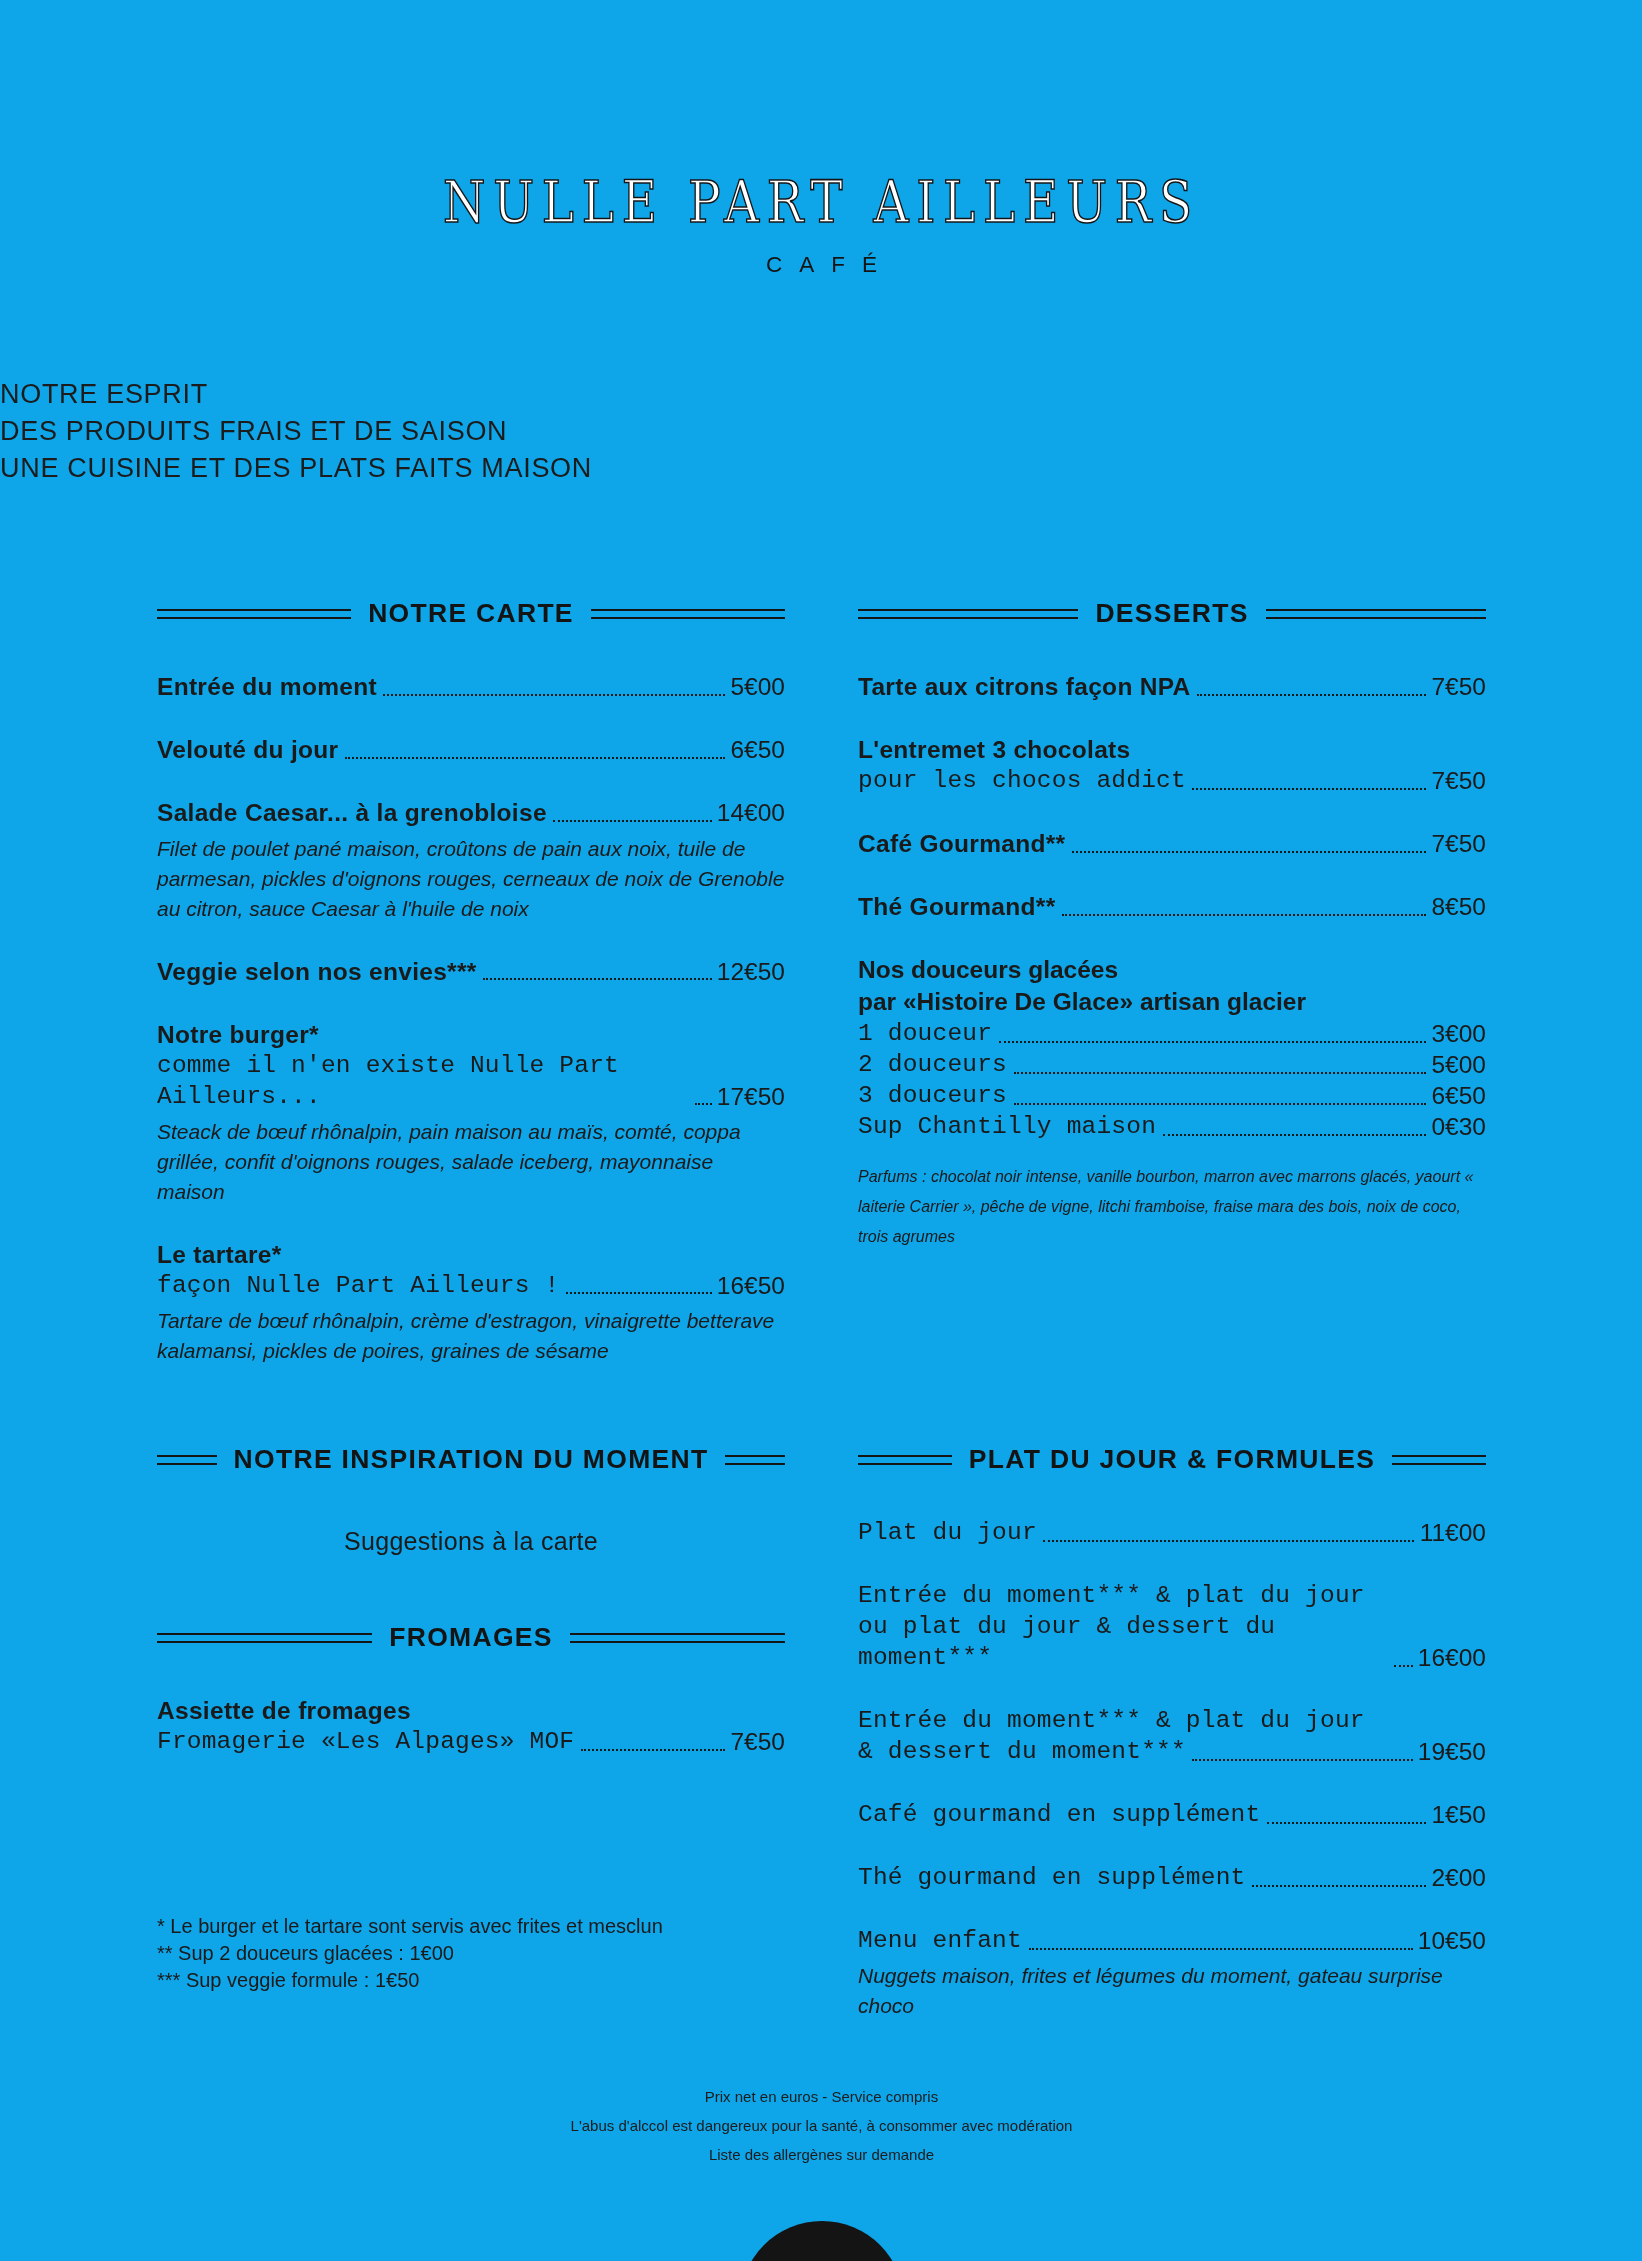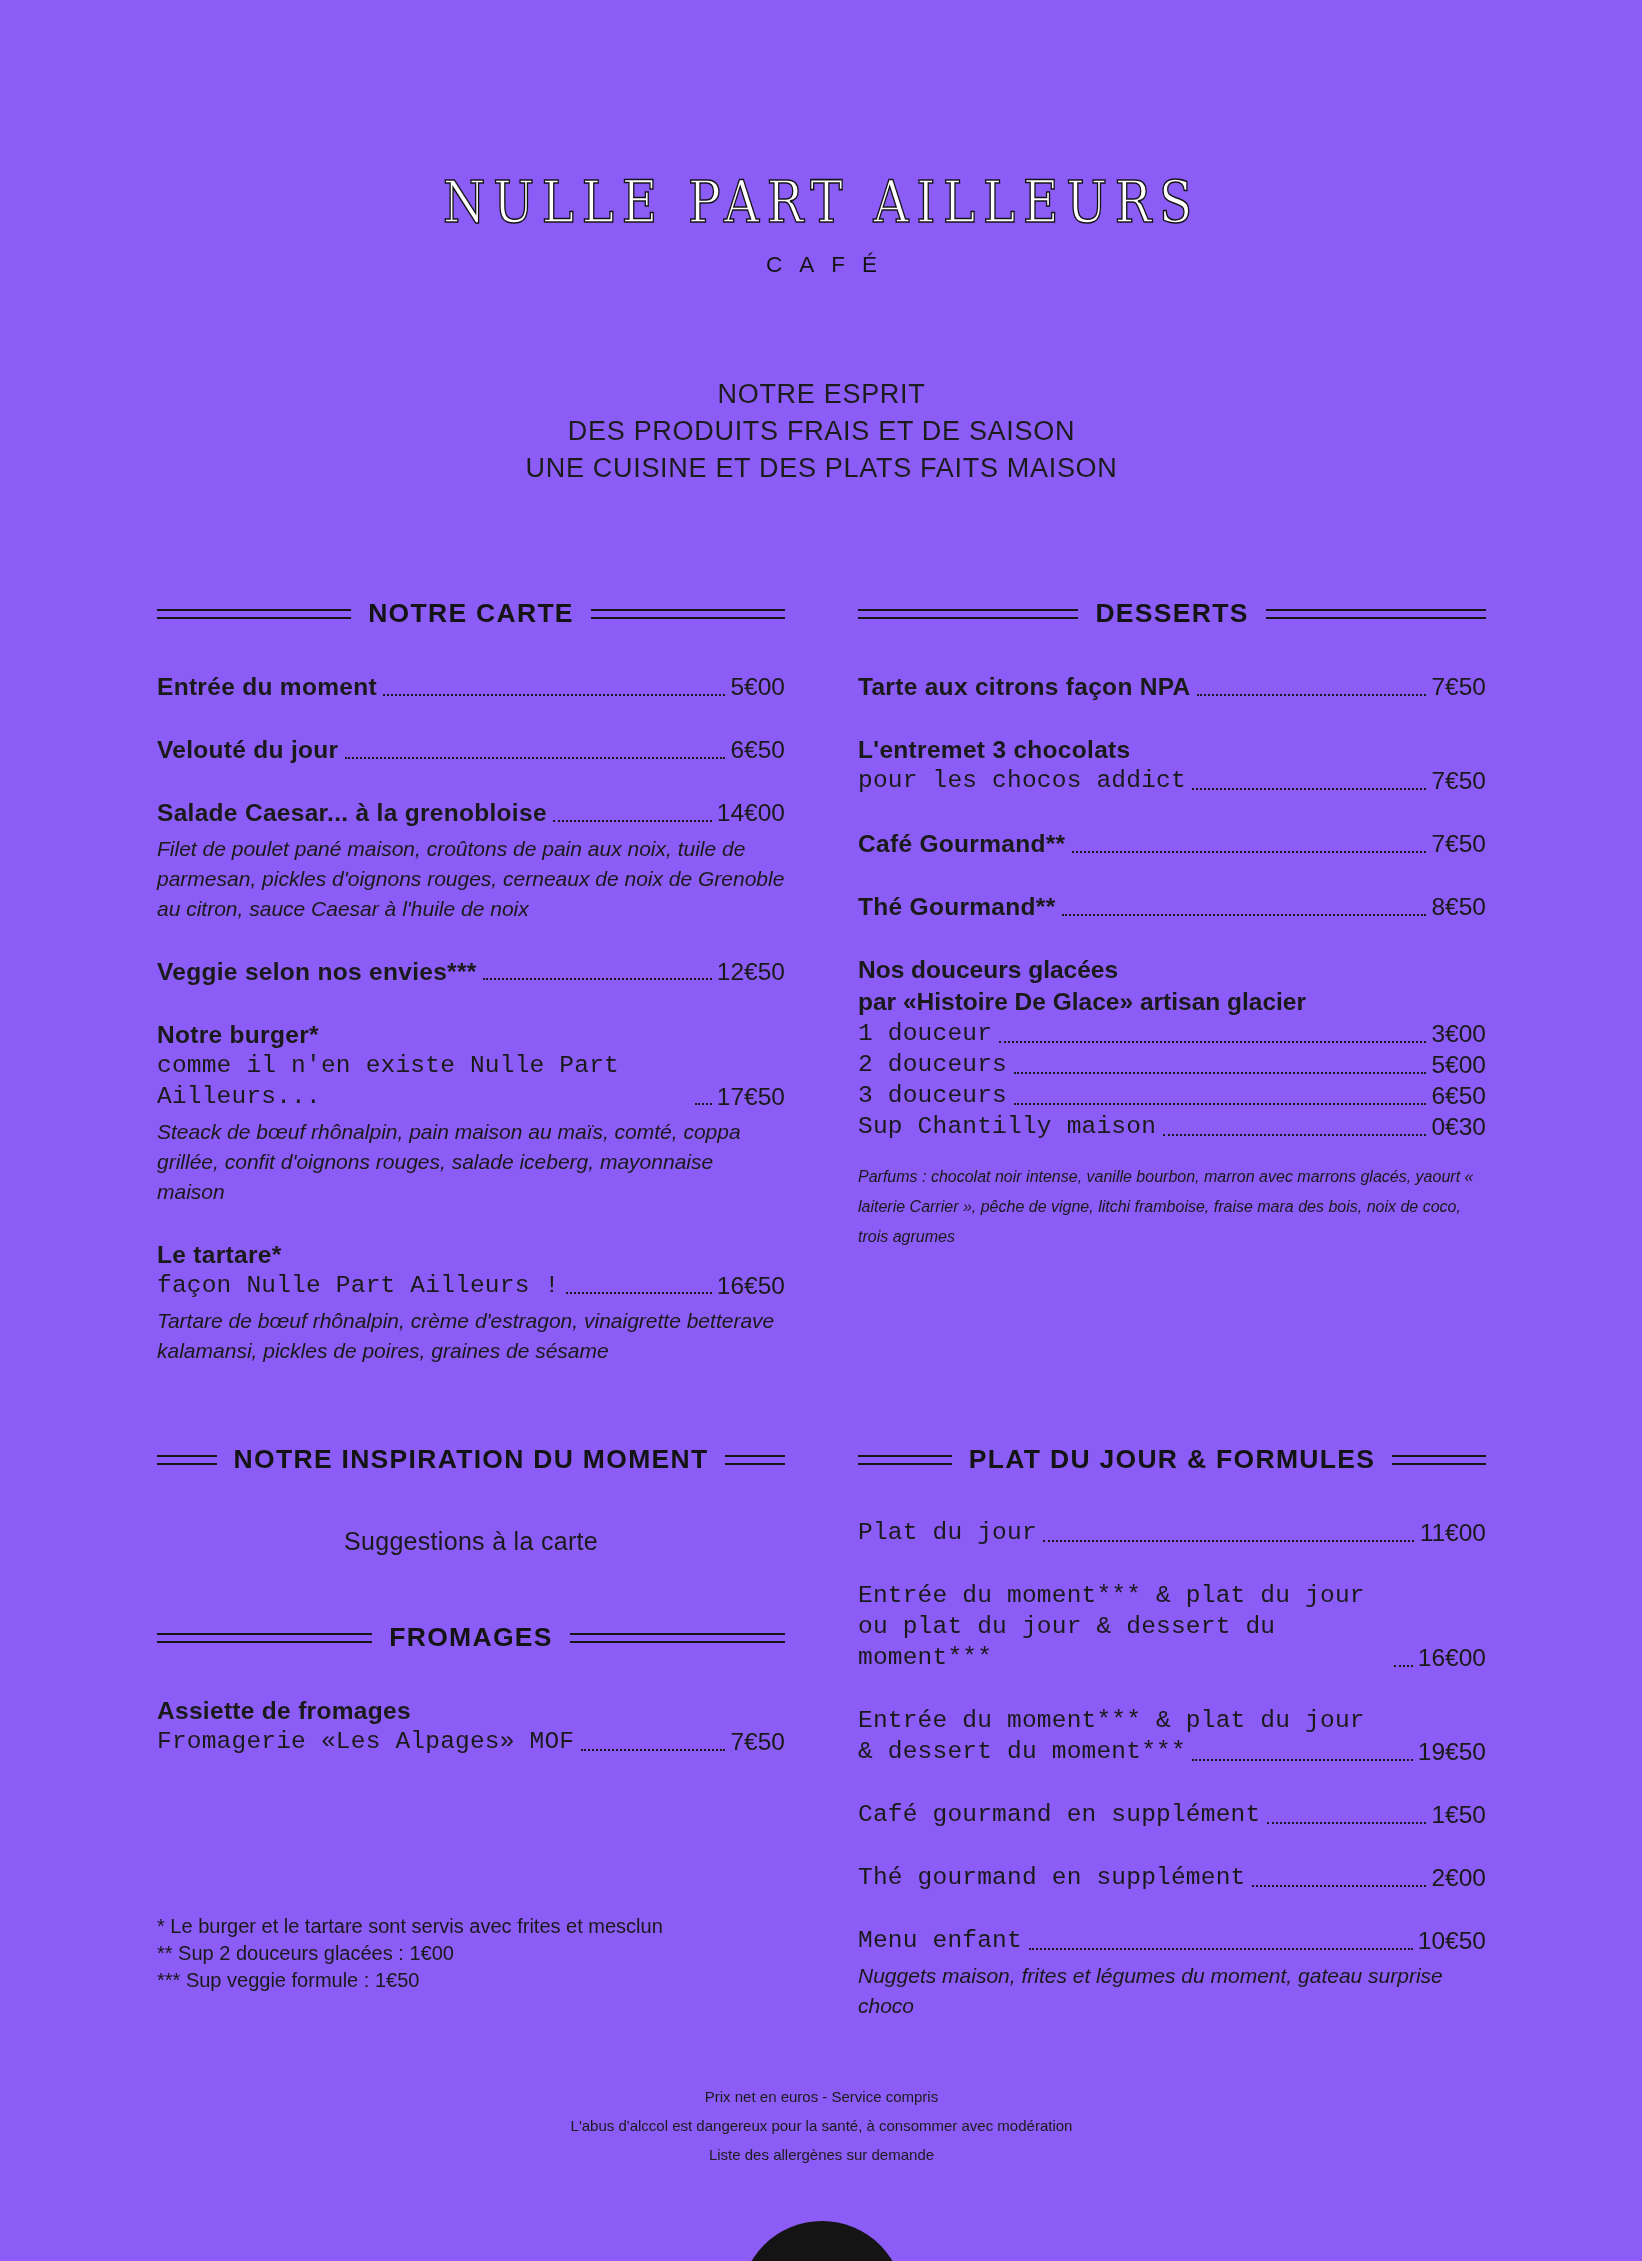--- a/index.html
+++ b/index.html
@@ -1,26 +1,26 @@
 <!DOCTYPE html>
 <html style="font-size:10.6px"><head>
 <meta charset="utf-8">
 <style>
   html,body{margin:0;padding:0;background:#ffffff;}
   .page{
     width:1643px;height:2261px;box-sizing:border-box;position:relative;
-    background:#8b5cf6;color:#1a1a1a;overflow:hidden;
+    background:#0ea5e9;color:#1a1a1a;overflow:hidden;
     font-family:"Liberation Sans",sans-serif;
   }
   
   .brand{text-align:center;padding-top:164px;}
   .brand-title-svg{display:block;margin:0 auto;}
   .brand-subtitle{font-size:22.5px;letter-spacing:17px;text-indent:17px;margin-top:9.3px;font-weight:400;color:#141414;}
   
-  .intro{text-align:center;margin-top:98px;font-size:27px;line-height:37px;letter-spacing:0.7px;color:#1c1c1c;}
+  .intro{text-align:left;margin-top:98px;font-size:27px;line-height:37px;letter-spacing:0.7px;color:#1c1c1c;}
   
   .columns{display:grid;grid-template-columns:628px 628px;column-gap:73px;padding:0 157px;box-sizing:border-box;}
   .row1{margin-top:111px;}
   .row2{margin-top:78px;}
   
   .section-header{display:flex;align-items:center;gap:17px;}
   .sh-text{font-weight:700;font-size:26.5px;letter-spacing:1.3px;white-space:nowrap;color:#141414;}
   .dline{flex:1 1 13.2px;height:10px;box-sizing:border-box;border-top:2.6px solid #151515;border-bottom:2.6px solid #151515;}
   
   .mi{margin-top:32px;}

